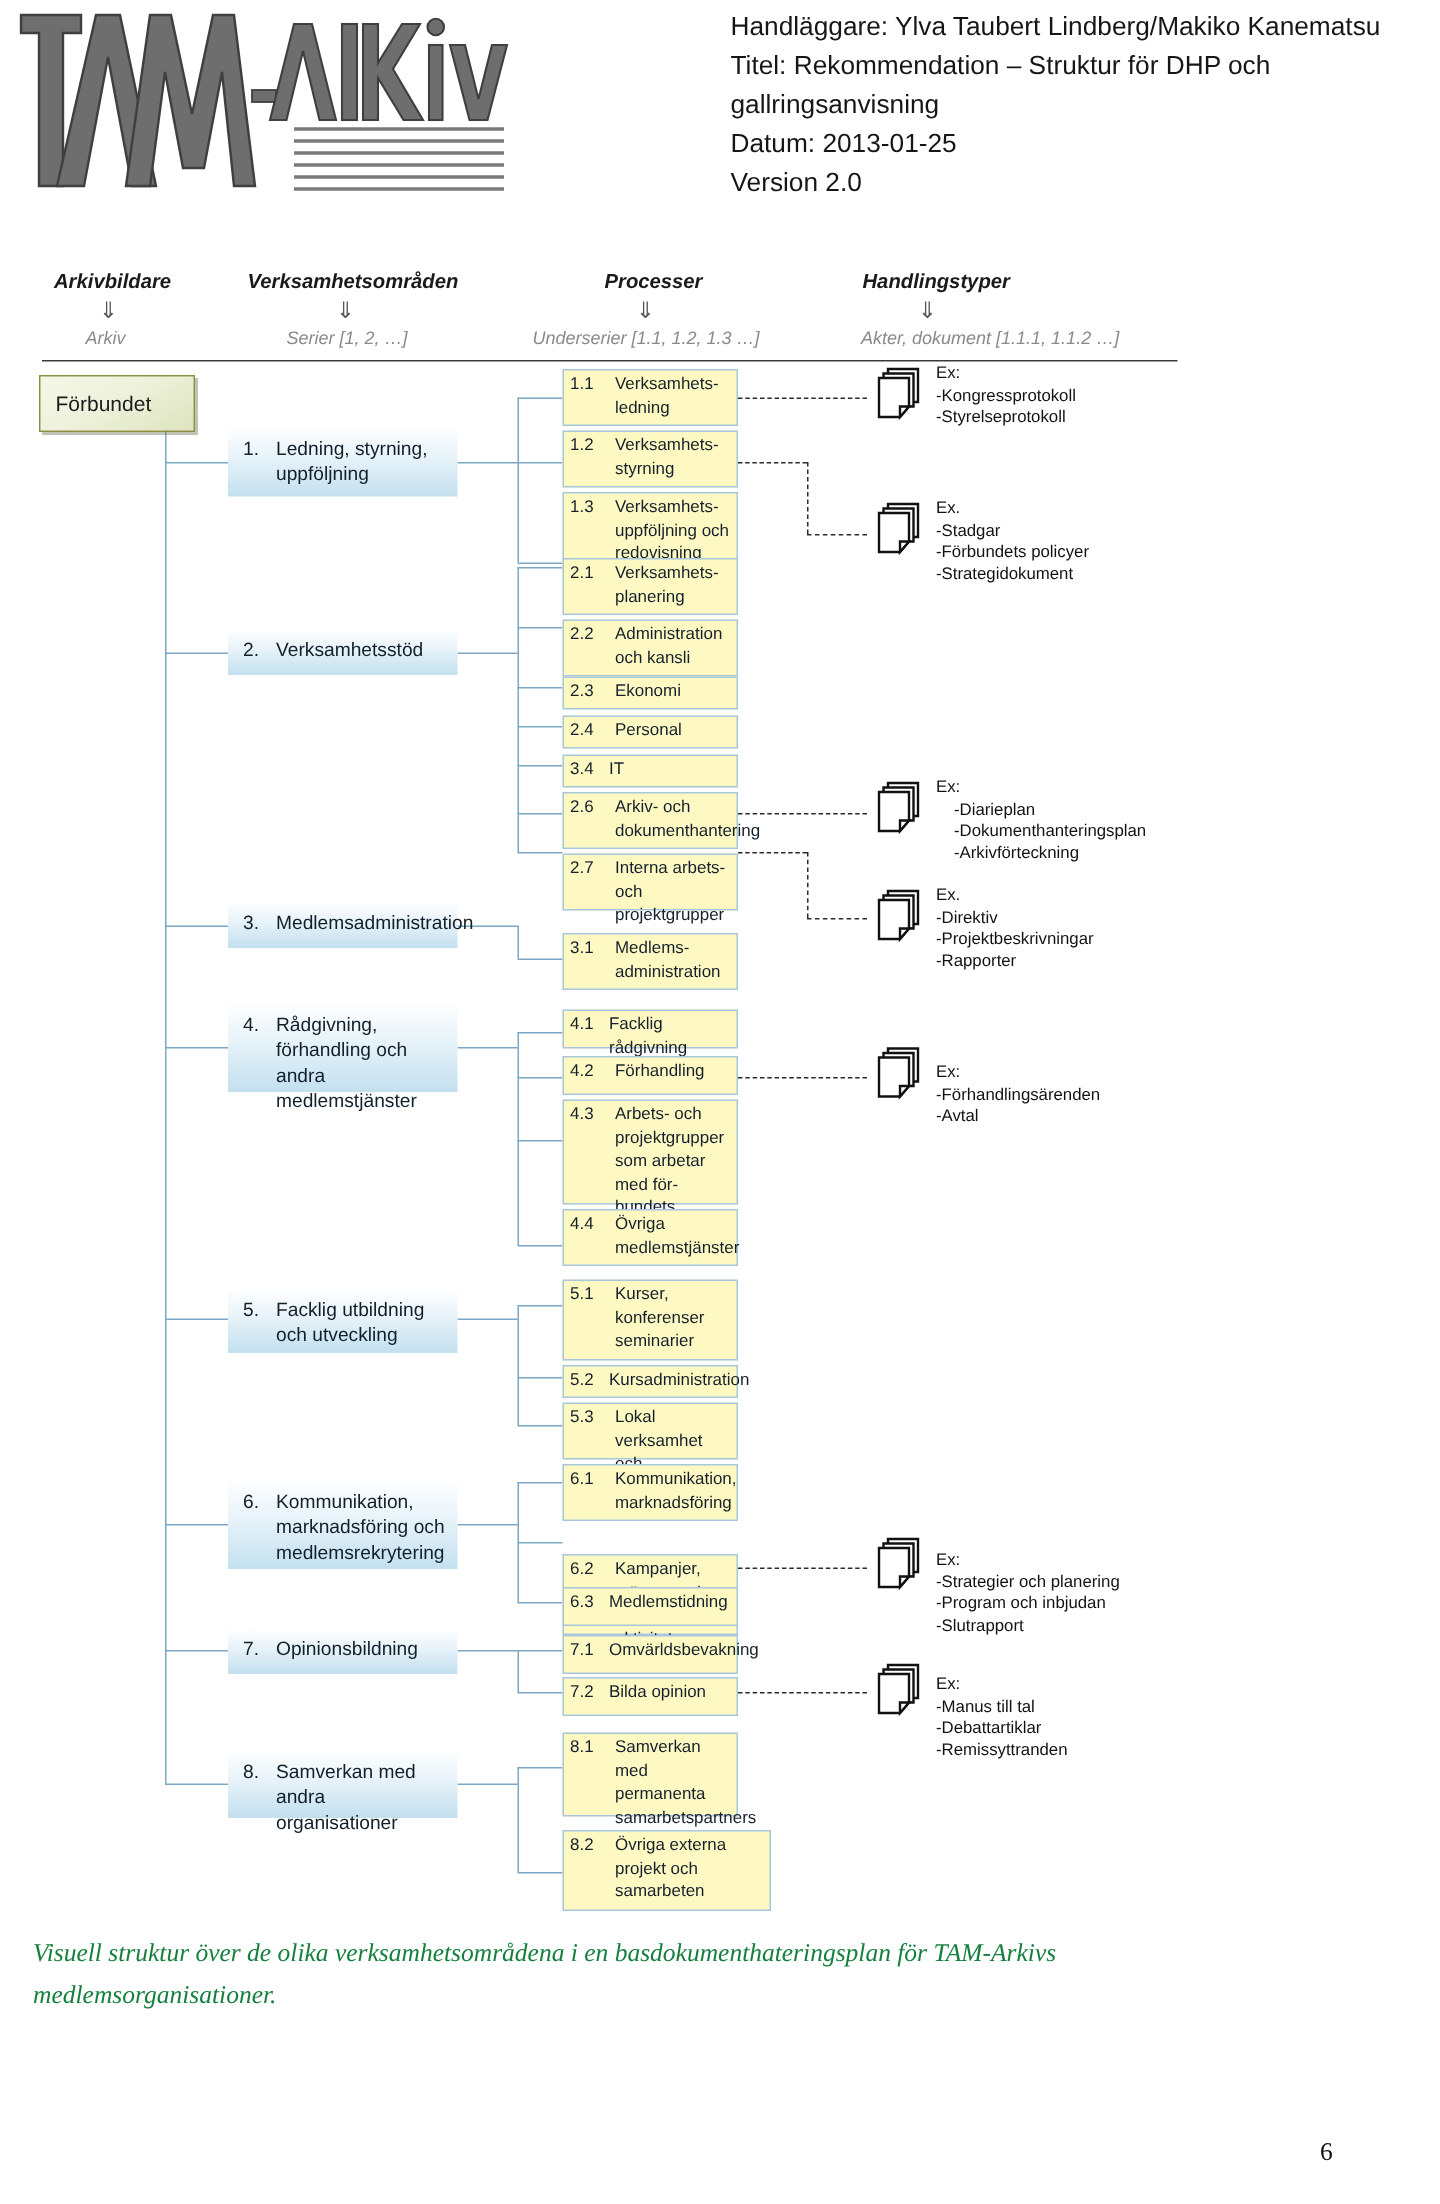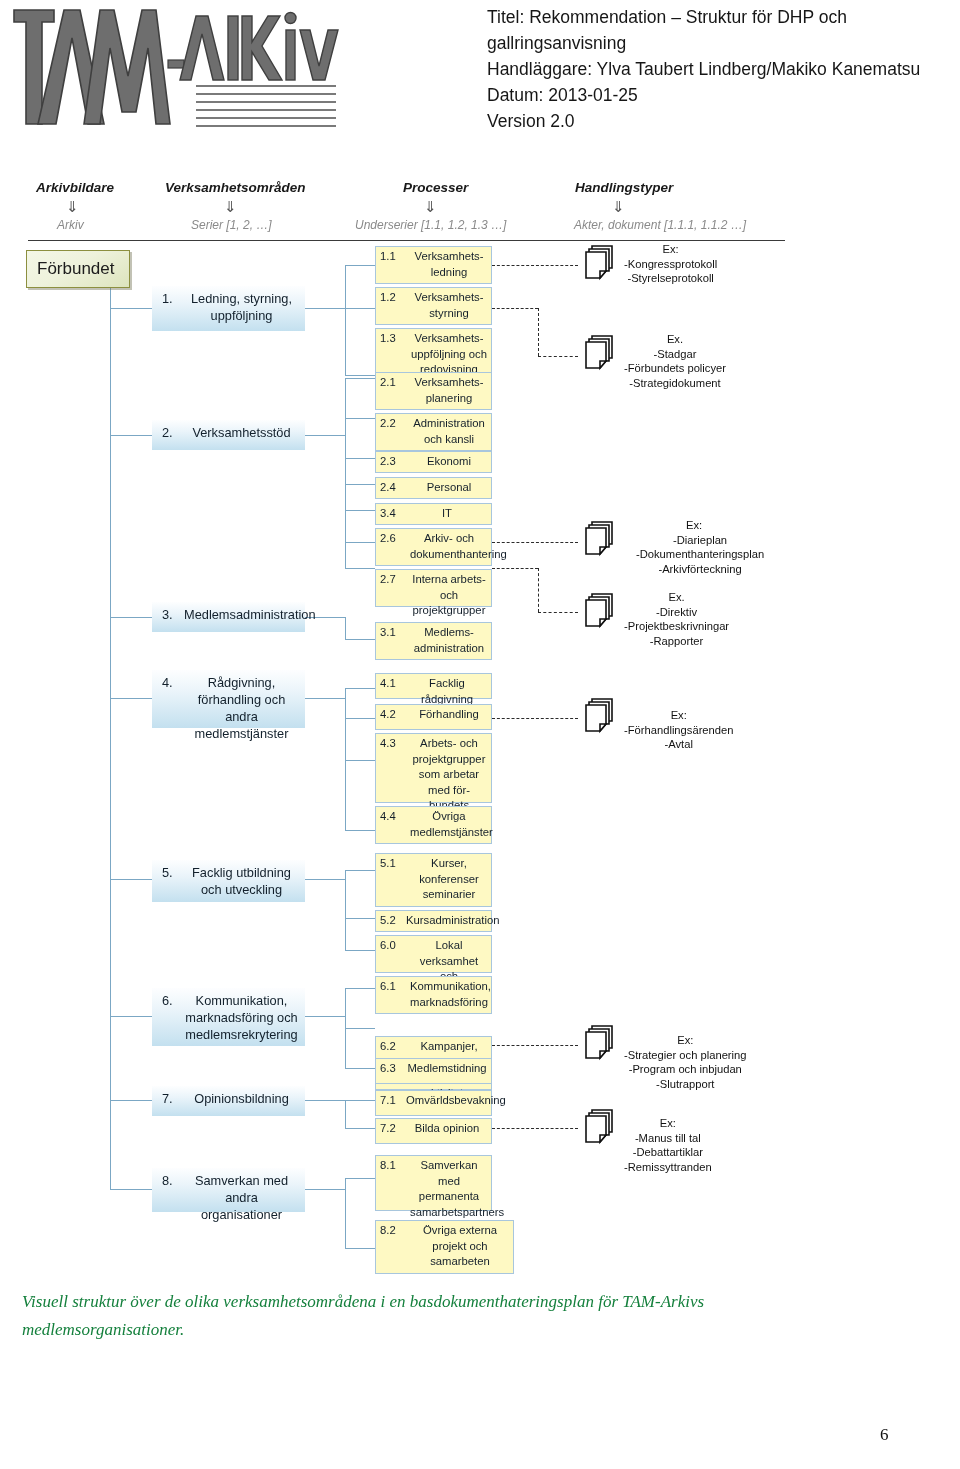--- a/index.html
+++ b/index.html
@@ -11,37 +11,37 @@
   
   #header{position:absolute;left:0;top:0;width:960px;height:150px;}
   #logo{position:absolute;left:10px;top:2px;width:350px;height:130px;}
   #logo svg{display:block;}
   #doc-meta{position:absolute;left:487px;top:4px;width:470px;
     font-size:17.5px;line-height:26px;color:#161616;}
   #doc-meta .ln{white-space:nowrap;}
   #doc-meta .ln.wrap{white-space:normal;}
 
   
-  #diagram{position:absolute;left:0;top:170px;width:960px;height:1110px;text-align:center;}
+  #diagram{position:absolute;left:0;top:170px;width:960px;height:1110px;}
 
   .colhead{position:absolute;font-weight:bold;font-style:italic;
     font-size:13.5px;color:#1a1a1a;white-space:nowrap;}
   .colarrow{position:absolute;font-size:15px;color:#555;}
   .colsub{position:absolute;font-style:italic;font-size:12px;
     color:#8a8a8a;white-space:nowrap;}
   #hrule{position:absolute;left:28px;top:70px;width:757px;height:0;
     border-top:1.6px solid #3a3a3a;}
 
   
   .forbundet{
     position:absolute;
     background:linear-gradient(150deg,#f4f7e6 0%,#eef2dc 45%,#dde4bd 100%);
     border:1.6px solid #8c8f3f;
     box-shadow:2px 2px 0 rgba(120,120,90,.45);
-    font-size:17px;color:#1c1c1c;
+    font-size:14px;color:#1c1c1c;
     display:flex;align-items:center;padding-left:10px;
     box-sizing:border-box;
   }
   .areabox{
     position:absolute;
     background:linear-gradient(180deg,#fdfeff 0%,#eaf4fa 38%,#c3e0ef 100%);
     font-size:12.8px;color:#12202c;line-height:17px;
     box-sizing:border-box;padding:4px 6px 4px 10px;
   }
   .areabox .num{position:absolute;left:10px;}
@@ -108,22 +108,22 @@
         <line x1="186" y1="92" x2="326" y2="92"></line>
         <line x1="186" y1="100" x2="326" y2="100"></line>
         <line x1="186" y1="108" x2="326" y2="108"></line>
         <line x1="186" y1="116" x2="326" y2="116"></line>
         <line x1="186" y1="124" x2="326" y2="124"></line>
       </g>
     </svg>
   </div>
 
   <div id="doc-meta">
+    <div class="ln">Handläggare: Ylva Taubert Lindberg/Makiko Kanematsu</div>
     <div class="ln wrap">Titel: Rekommendation – Struktur för DHP och gallringsanvisning</div>
-    <div class="ln">Handläggare: Ylva Taubert Lindberg/Makiko Kanematsu</div>
     <div class="ln">Datum: 2013-01-25</div>
     <div class="ln">Version 2.0</div>
   </div>
 </div>
 
 <div id="diagram">
 
   <div class="colhead" style="left:36px;top:10px;">Arkivbildare</div>
   <div class="colarrow" style="left:66px;top:28px;">⇓</div>
   <div class="colsub" style="left:57px;top:48px;">Arkiv</div>
@@ -339,21 +339,21 @@
     <span class="num">5.1</span>
     <span class="txt">Kurser, konferenser seminarier</span>
     </div>
 
   <div class="procbox tight" style="left:375px;top:740px;width:117px;height:22px;">
     <span class="num">5.2</span>
     <span class="txt">Kursadministration</span>
     </div>
 
   <div class="procbox" style="left:375px;top:765px;width:117px;height:38px;">
-    <span class="num">6.0</span>
+    <span class="num">5.3</span>
     <span class="txt">Lokal verksamhet och klubbildning</span>
     </div>
 
   <div class="procbox" style="left:375px;top:806px;width:117px;height:38px;">
     <span class="num">6.1</span>
     <span class="txt">Kommunikation, marknadsföring</span>
     </div>
 
   <div class="procbox" style="left:375px;top:845px;width:117px;height:54px;margin-top:21px;">
     <span class="num">6.2</span>

